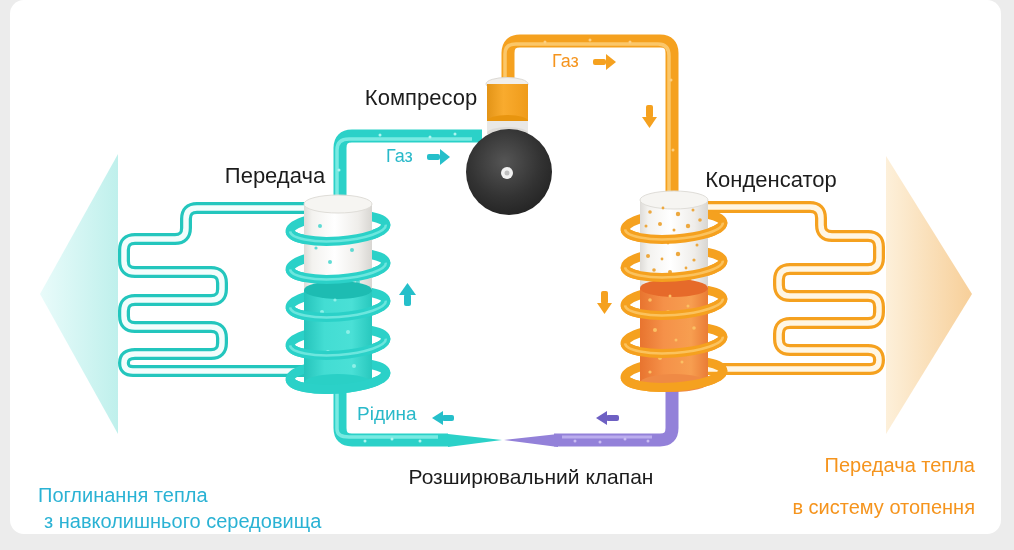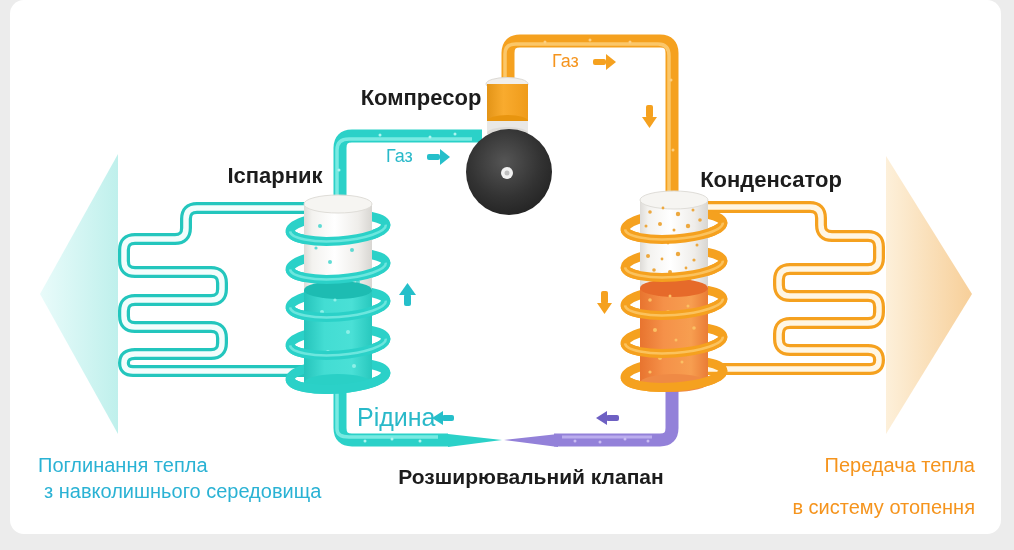--- a/index.html
+++ b/index.html
@@ -32,25 +32,25 @@
   .coil-c{fill:none;stroke:var(--cyan-pipe);stroke-width:9;}
   .coil-c-hl{fill:none;stroke:#6ce6de;stroke-width:2.5;}
   .coil-o{fill:none;stroke:var(--orange-pipe);stroke-width:9;}
   .coil-o-hl{fill:none;stroke:#fbc25d;stroke-width:2.5;}
   
   .arr-c{fill:var(--cyan-arrow);}
   .arr-o{fill:var(--orange-pipe);}
   .arr-p{fill:var(--purple-arrow);}
 
   .txt{position:absolute;white-space:nowrap;}
-  .lbl{font-weight:bold;color:var(--black-text);font-size:22px;}
+  .lbl{font-weight:normal;color:var(--black-text);font-size:22px;}
   .lbl-center{transform:translateX(-50%);}
   .flow-c{color:var(--cyan-text-teal);font-size:18px;}
   .flow-o{color:var(--orange-text);font-size:18px;}
-  .cap-l{color:var(--cyan-text);font-size:20px;}
+  .cap-l{color:var(--cyan-text);font-size:20px;margin-top:30px;}
   .cap-r{color:var(--orange-text);font-size:20px;text-align:right;}
 </style>
 </head>
 <body style="--bg: #ececec; --panel: #ffffff; --black-text: #1c1c1c; --cyan-pipe: #2bd1c8; --cyan-pipe-dark: #23c6bd; --cyan-arrow: #25bfca; --cyan-text: #2ab2d4; --cyan-text-teal: #29b9c9; --orange-pipe: #f5a11f; --orange-text: #f5941d; --purple-pipe: #9381d9; --purple-arrow: #6e60c3; --evaporator-liquid: #3bd9cf; --condenser-liquid: #f28c44; --compressor-sphere: #2b2b2b;">
 
 <div class="panel"></div>
 
 <svg class="diagram" width="1014" height="550" viewBox="0 0 1014 550">
   <defs>
     <linearGradient id="gBigL" x1="1" y1="0" x2="0" y2="0">
@@ -296,24 +296,24 @@
       <circle cx="545" cy="42" r="1.5"></circle>
         <circle cx="590" cy="40" r="1.5"></circle>
         <circle cx="630" cy="42" r="1.5"></circle>
       <circle cx="671" cy="80" r="1.5"></circle>
         <circle cx="673" cy="150" r="1.5"></circle>
     </g>
   </g>
 </svg>
 
 <div class="txt lbl lbl-center" style="left:421px;top:85px">Компресор</div>
-<div class="txt lbl lbl-center" style="left:275px;top:163px">Іспарник</div>
+<div class="txt lbl lbl-center" style="left:275px;top:163px">Передача</div>
 <div class="txt lbl lbl-center" style="left:771px;top:167px">Конденсатор</div>
 <div class="txt lbl lbl-center" style="left:531px;top:465px;font-size:21px">Розширювальний клапан</div>
 
 <div class="txt flow-c" style="left:386px;top:146px">Газ</div>
 <div class="txt flow-o" style="left:552px;top:51px">Газ</div>
-<div class="txt flow-c" style="left:357px;top:403px;font-size:25px">Рідина</div>
+<div class="txt flow-c" style="left:357px;top:403px;font-size:19px">Рідина</div>
 
 <div class="txt cap-l" style="left:38px;top:454px">Поглинання тепла</div>
 <div class="txt cap-l" style="left:44px;top:480px">з навколишнього середовища</div>
 <div class="txt cap-r" style="right:39px;top:454px">Передача тепла</div>
 <div class="txt cap-r" style="right:39px;top:496px">в систему отопення</div>
 
 </body></html>

